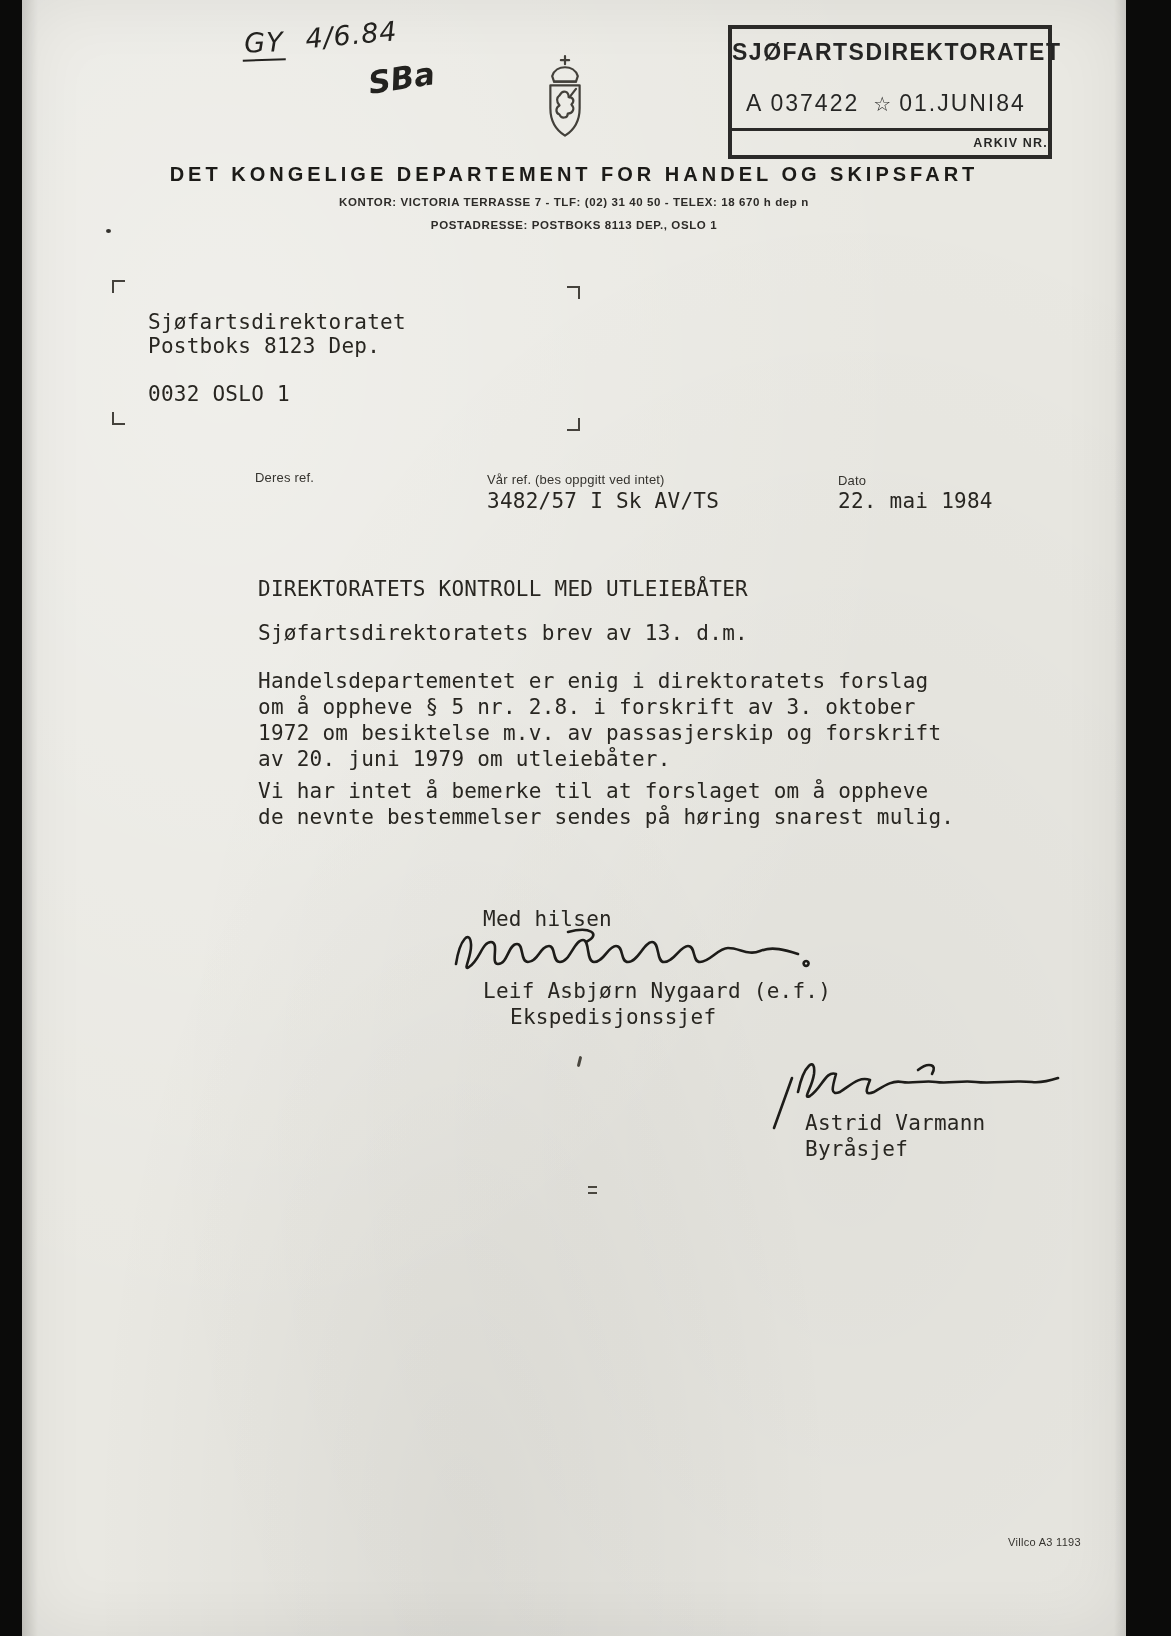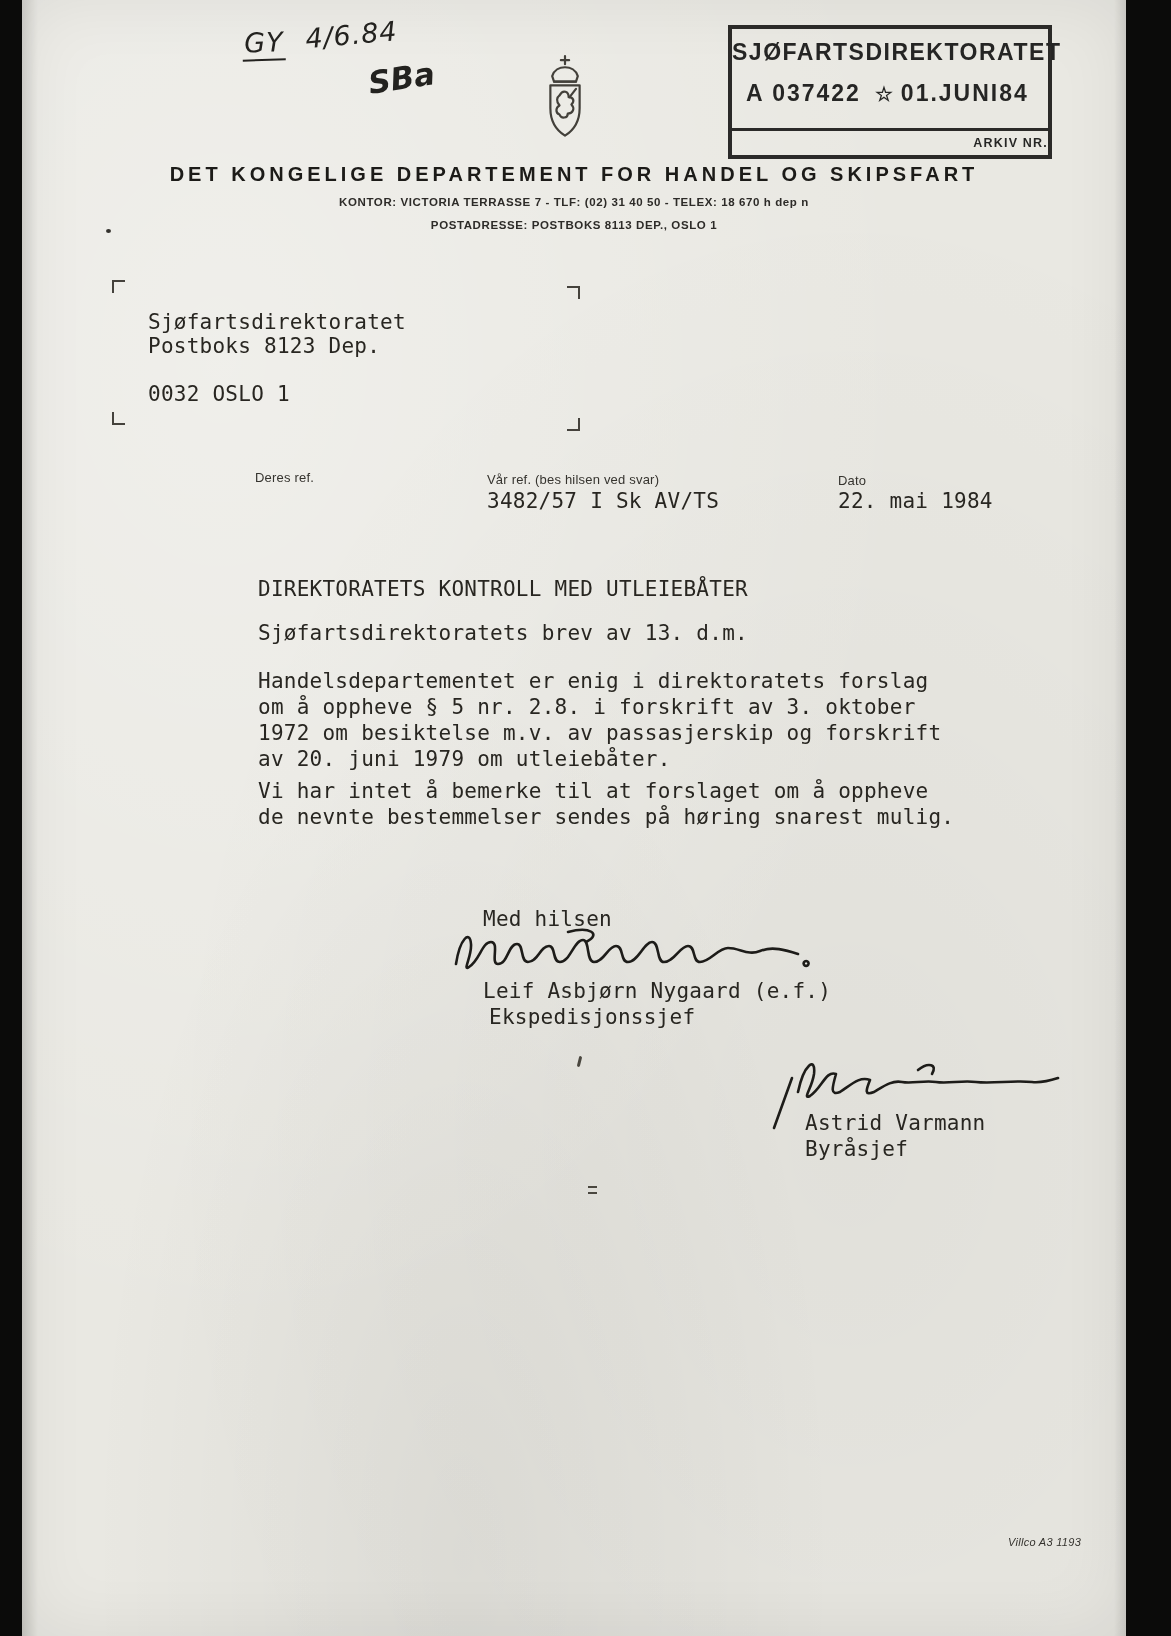--- a/index.html
+++ b/index.html
@@ -31,21 +31,21 @@
   
   .coa { position:absolute; left:511px; top:52px; width:64px; height:94px; }
   .coa path { stroke:#43403a; stroke-width:2.4; fill:none; stroke-linecap:round; stroke-linejoin:round; }
 
   
   .stamp {
     position:absolute; left:706px; top:25px; width:324px; height:134px;
     border:4px solid #1d1c1b; color:#171716; opacity:0.93;
   }
   .stamp-org  { margin-top:10px; text-align:center; font-weight:bold; font-size:23px; letter-spacing:1.5px; white-space:nowrap; }
-  .stamp-line2{ margin-top:14px; padding-left:14px; font-weight:bold; font-size:23px; letter-spacing:2px; white-space:nowrap; }
+  .stamp-line2{ margin-top:24px; padding-left:14px; font-weight:normal; font-size:23px; letter-spacing:2px; white-space:nowrap; }
   .stamp-star { display:inline-block; margin:0 6px 0 14px; font-size:20px; }
   .stamp-bottom {
     position:absolute; left:0; right:0; bottom:0; height:27px;
     border-top:3px solid #1d1c1b; font-size:12.5px; font-weight:bold;
     padding:5px 0 0 8px; letter-spacing:1.2px;text-align:right;
   }
 
   
   .header { position:absolute; top:163px; left:0; width:1104px; text-align:center; color:#1c1b18; }
   .dept-title { font-size:20px; font-weight:bold; letter-spacing:4px; white-space:nowrap; }
@@ -71,21 +71,21 @@
   }
   .recipient { left:126px; top:310px; line-height:24px; }
   .var-val   { left:465px; top:488px; }
   .dato-val  { left:816px; top:488px; }
   .subject   { left:236px; top:576px; }
   .p1 { left:236px; top:620px; }
   .p2 { left:236px; top:668px; }
   .p3 { left:236px; top:778px; }
   .closing   { left:461px; top:906px; }
   .name1  { left:461px; top:978px; }
-  .title1 { left:467px; top:1004px; }
+  .title1 { left:488px; top:1004px; }
   .name2  { left:783px; top:1110px; }
   .title2 { left:783px; top:1136px; }
 
   
   .lbl { position:absolute; font-size:13px; color:#35332e; letter-spacing:0.2px; }
   .lbl-deres { left:233px; top:470px; }
   .lbl-var   { left:465px; top:472px; }
   .lbl-dato  { left:816px; top:473px; }
 
   
@@ -93,21 +93,21 @@
   .sig path { stroke:#1d1c19; stroke-width:2.6; fill:none; stroke-linecap:round; stroke-linejoin:round; }
   .sig1 { left:428px; top:920px; width:372px; height:64px; }
   .sig2 { left:748px; top:1042px; width:292px; height:98px; }
 
   
   .artifact { position:absolute; background:#4a473f; }
   .art-tick  { left:556px; top:1056px; width:3px; height:11px; transform:rotate(14deg); border-radius:2px; }
   .art-eq1   { left:566px; top:1186px; width:9px; height:2px; }
   .art-eq2   { left:566px; top:1192px; width:9px; height:2px; }
 
-  .print-code { position:absolute; left:986px; top:1536px; font-size:11px; letter-spacing:0.3px; color:#35332e; white-space:nowrap;font-style:italic; }
+  .print-code { position:absolute; left:986px; top:1536px; font-size:11px; letter-spacing:0.3px; color:#35332e; white-space:nowrap; }
 </style>
 </head>
 <body>
 
 <div class="scan">
   <div class="page">
 
     <div class="hw hw1">
       <span class="hw-initials">GY</span><span>4/6.84</span>
     </div>
@@ -142,21 +142,21 @@
     <div class="mark mark-tr"></div>
     <div class="mark mark-bl"></div>
     <div class="mark mark-br"></div>
 
     <div class="mono recipient">Sjøfartsdirektoratet
 Postboks 8123 Dep.
 
 0032 OSLO 1</div>
 
     <div class="lbl lbl-deres">Deres ref.</div>
-    <div class="lbl lbl-var">Vår ref. (bes hilsen ved svar)</div>
+    <div class="lbl lbl-var">Vår ref. (bes oppgitt ved intet)</div>
     <div class="mono var-val">3482/57 I Sk  AV/TS</div>
     <div class="lbl lbl-dato">Dato</div>
     <div class="mono dato-val">22. mai 1984</div>
 
     <div class="mono subject">DIREKTORATETS KONTROLL MED UTLEIEBÅTER</div>
     <div class="mono p1">Sjøfartsdirektoratets brev av 13. d.m.</div>
     <div class="mono p2">Handelsdepartementet er enig i direktoratets forslag
 om å oppheve § 5 nr. 2.8. i forskrift av 3. oktober
 1972 om besiktelse m.v. av passasjerskip og forskrift
 av 20. juni 1979 om utleiebåter.</div>

